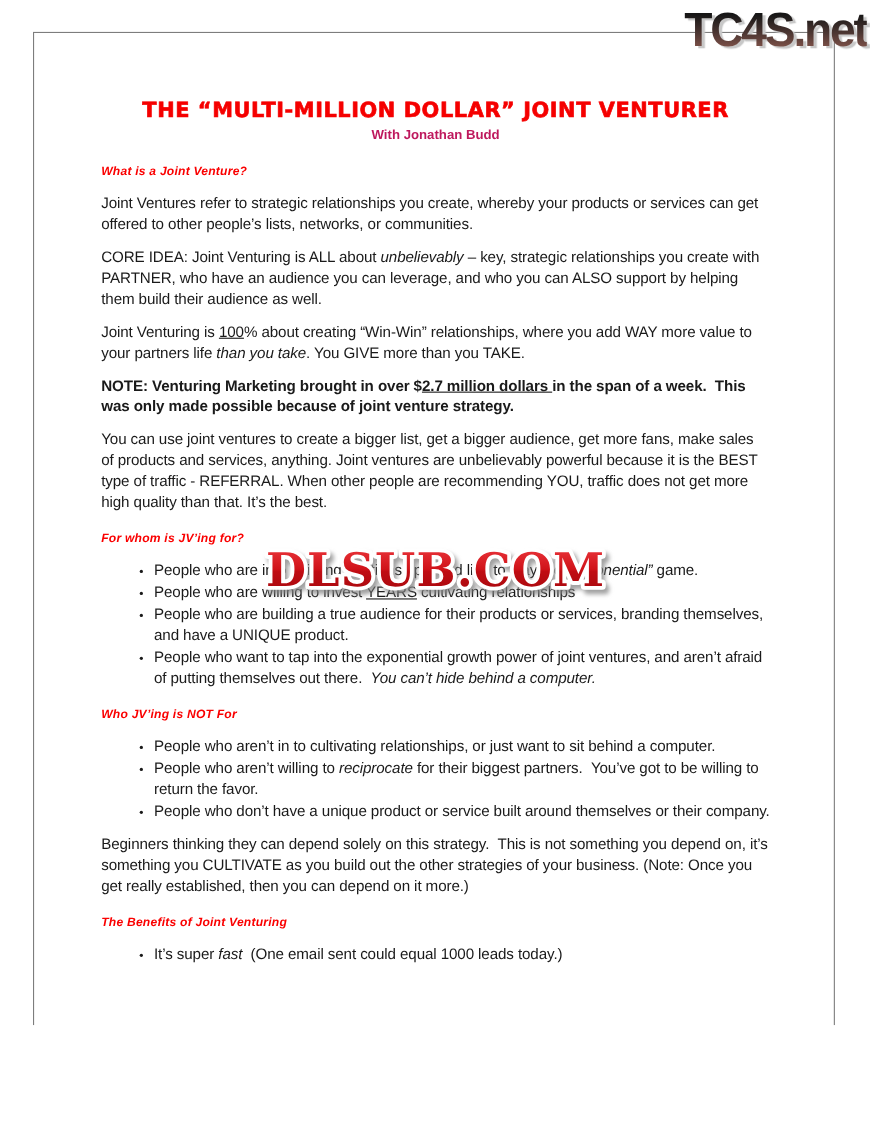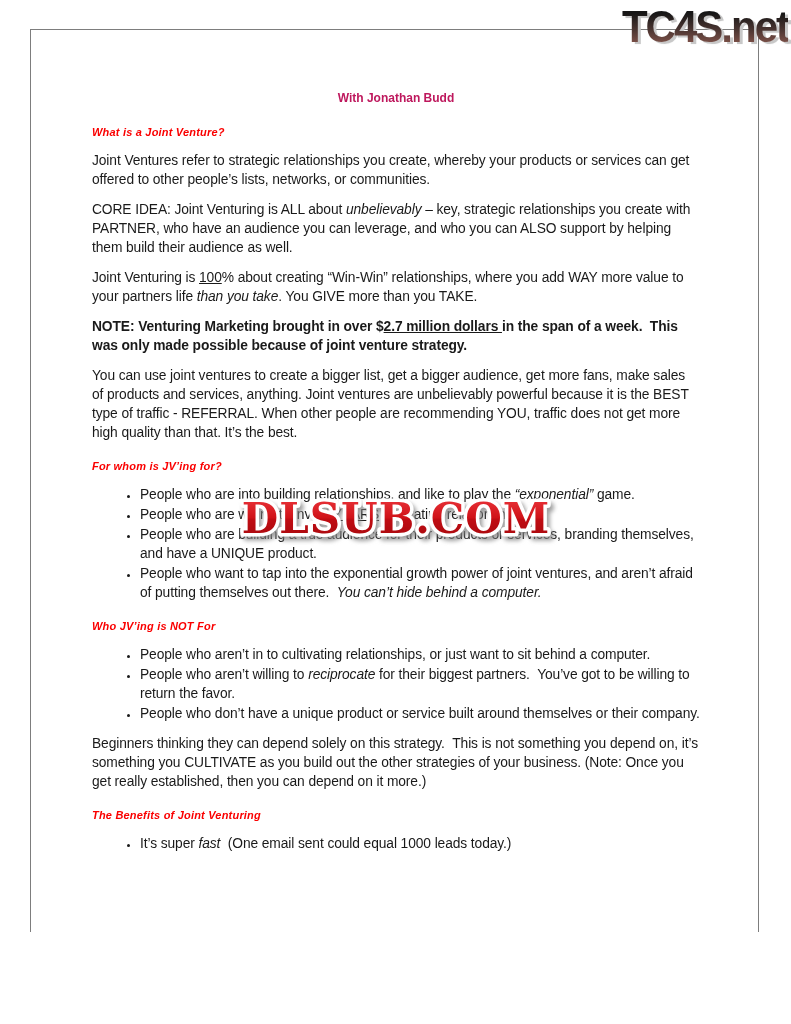--- a/index.html
+++ b/index.html
@@ -73,20 +73,21 @@
 <body>
 
 <div id="page">
   <div id="frame"></div>
 
   <div id="tc4s">
     <span>TC4S.net</span>
   </div>
 
   <div id="content">
+    <div class="title">THE “MULTI-MILLION DOLLAR” JOINT VENTURER</div>
     <div class="subtitle">With Jonathan Budd</div>
     <div>
         <div class="heading">What is a Joint Venture?</div>
         <div class="para"><span>Joint Ventures refer to strategic relationships you create, whereby your products or services can get offered to other people’s lists, networks, or communities.</span></div>
         <div class="para"><span>CORE IDEA: Joint Venturing is ALL about </span><span style="font-style: italic;">unbelievably</span><span> – key, strategic relationships you create with PARTNER, who have an audience you can leverage, and who you can ALSO support by helping them build their audience as well.</span></div>
         <div class="para"><span>Joint Venturing is </span><span style="text-decoration: underline;">100</span><span>% about creating “Win-Win” relationships, where you add WAY more value to your partners life </span><span style="font-style: italic;">than you take</span><span>. You GIVE more than you TAKE.</span></div>
         <div class="para"><span style="font-weight: bold;">NOTE: Venturing Marketing brought in over $</span><span style="font-weight: bold; text-decoration: underline;">2.7 million dollars </span><span style="font-weight: bold;">in the span of a week. &nbsp;This was only made possible because of joint venture strategy.</span></div>
         <div class="para"><span>You can use joint ventures to create a bigger list, get a bigger audience, get more fans, make sales of products and services, anything. Joint ventures are unbelievably powerful because it is the BEST type of traffic - REFERRAL. When other people are recommending YOU, traffic does not get more high quality than that. It’s the best.</span></div>
         <div class="heading">For whom is JV’ing for?</div>
         <ul class="bullets">

